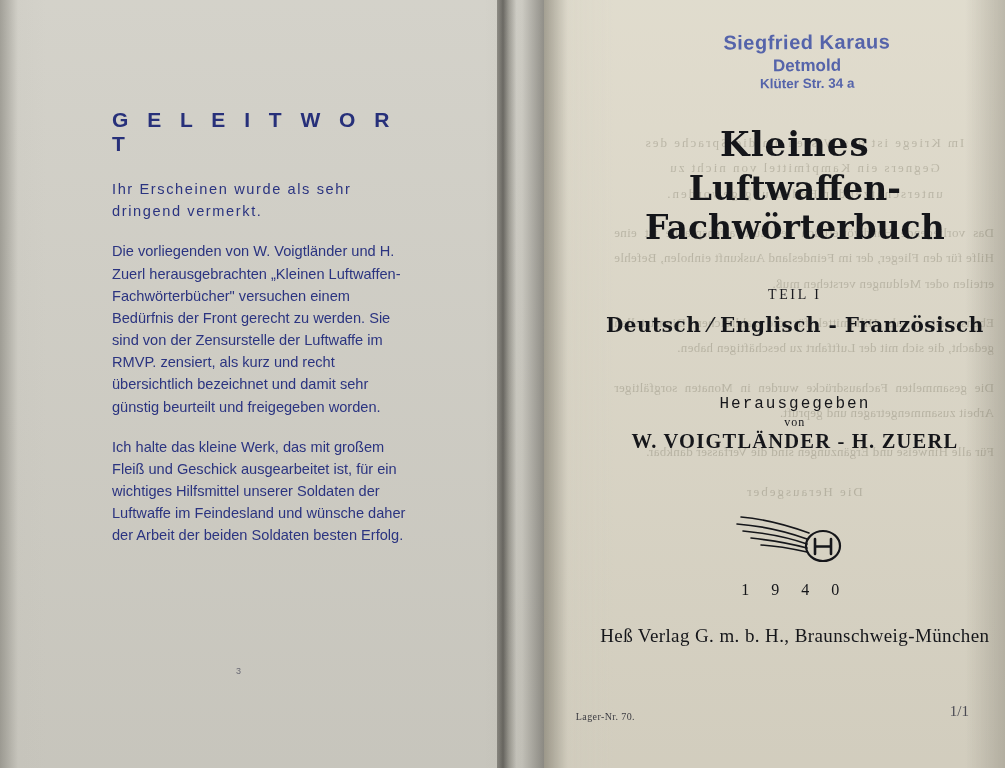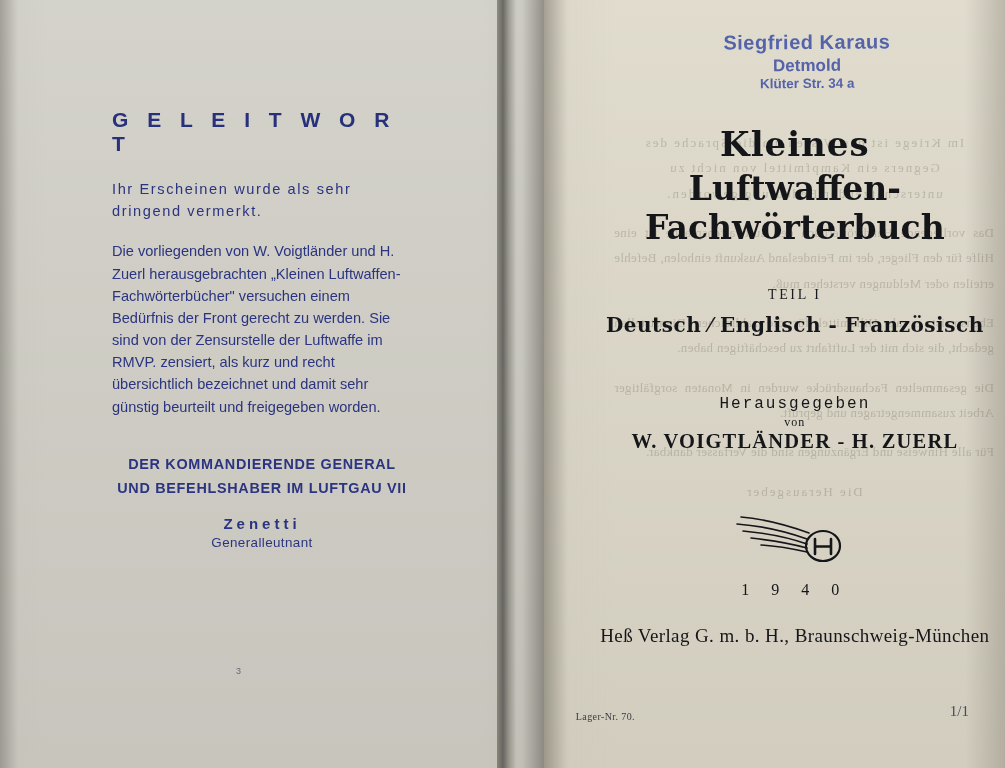--- a/index.html
+++ b/index.html
@@ -244,27 +244,22 @@
 <body>
 
 <div class="book">
 
   <div class="page-left">
     <div class="inner">
       <div class="geleitwort">G E L E I T W O R T</div>
 
       <p class="para spaced">Ihr Erscheinen wurde als sehr dringend vermerkt.</p>
       <p class="para">Die vorliegenden von W. Voigtländer und H. Zuerl herausgebrachten „Kleinen Luftwaffen-Fachwörterbücher" versuchen einem Bedürfnis der Front gerecht zu werden. Sie sind von der Zensurstelle der Luftwaffe im RMVP. zensiert, als kurz und recht übersichtlich bezeichnet und damit sehr günstig beurteilt und freigegeben worden.</p>
-
-      <div class="sig-block">
-        <div class="sig-line">DER  KOMMANDIERENDE  GENERAL</div>
-        <div class="sig-line">UND BEFEHLSHABER IM LUFTGAU VII</div>
-        <div class="sig-name">Zenetti</div>
-        <div class="sig-rank">Generalleutnant</div>
-      </div>
+      <p class="para">Ich halte das kleine Werk, das mit großem Fleiß und Geschick ausgearbeitet ist, für ein wichtiges Hilfsmittel unserer Soldaten der Luftwaffe im Feindesland und wünsche daher der Arbeit der beiden Soldaten besten Erfolg.</p>
+
     </div>
     <div class="page-num-left">3</div>
   </div>
 
   <div class="gutter"></div>
 
   <div class="page-right">
 
     <div class="ghost">
       <p class="g-head">Im Kriege ist das Wissen um die Sprache des Gegners ein Kampfmittel von nicht zu unterschätzender Bedeutung geworden.</p>

